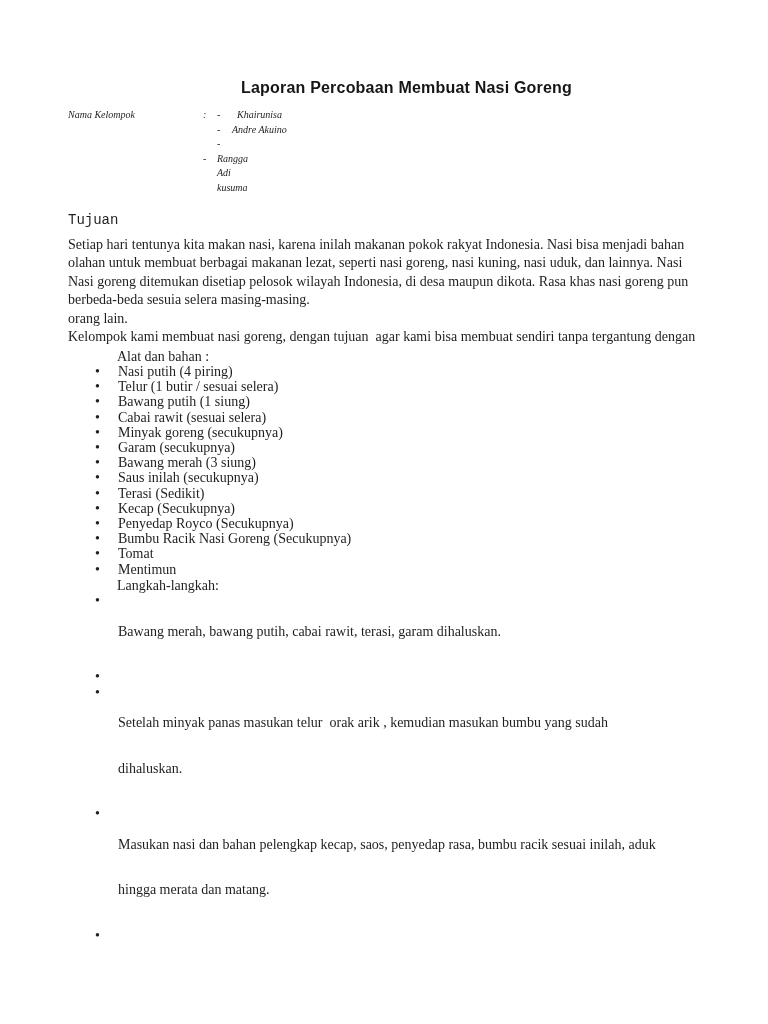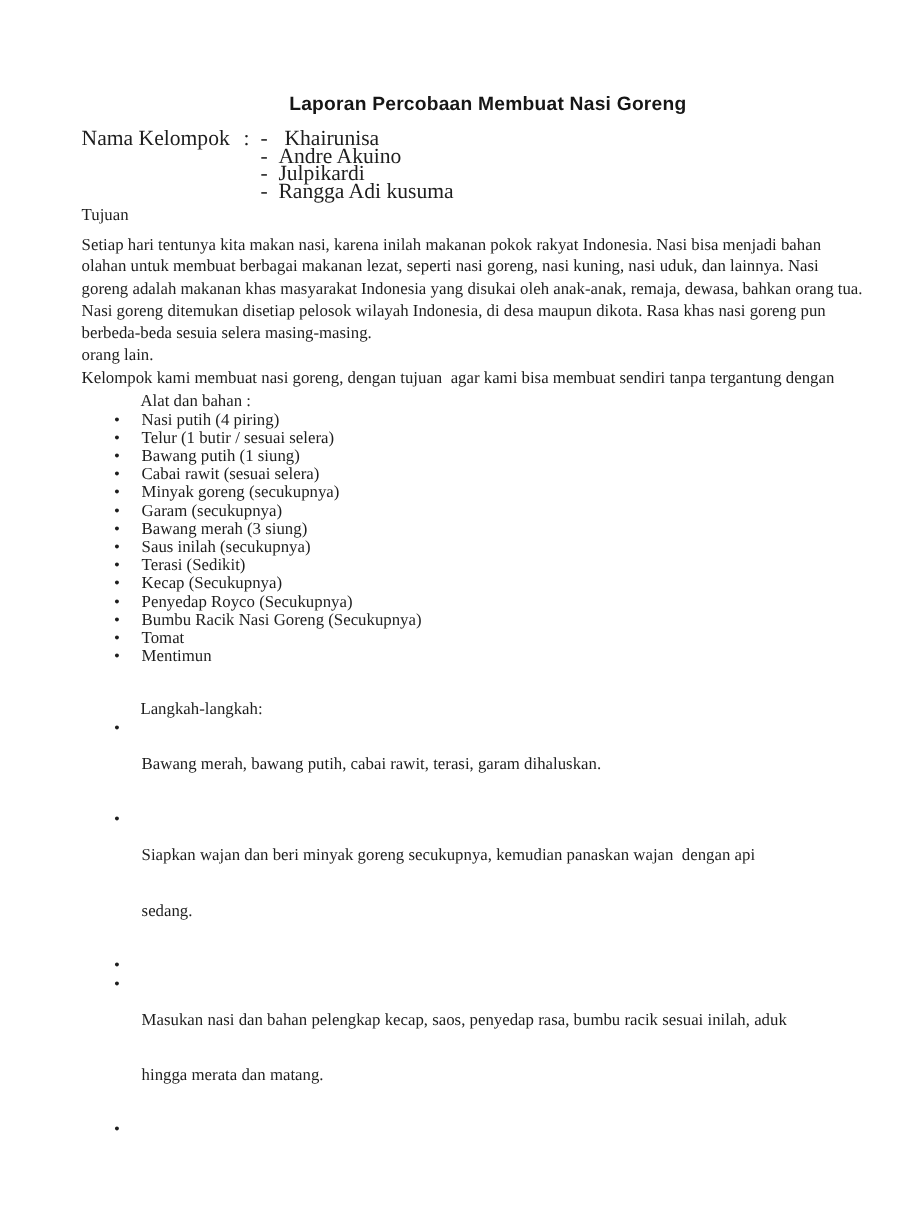--- a/index.html
+++ b/index.html
@@ -23,50 +23,51 @@
     letter-spacing: 0.2px;
     text-align: center;
     margin-top: 79px;
     color: #161616;
   }
 
   .group {
     margin-top: 12px;
     display: grid;
     grid-template-columns: 135px 14px 15px auto;
-    font-size: 18px;
+    font-size: 10px;
     line-height: 14.5px;
+    font-style: italic;
   }
   .group span { white-space: pre-wrap; }
 
   .section-heading { font-size: 14px; line-height: 14.5px; }
   .indent { margin-left: 49px; }
 
-  .tujuan-heading { margin-top: 7px; }
+  .tujuan-heading { margin-top: 18px; font-family: Liberation Mono, monospace; }
 
   .para {
     margin-top: 8px;
     font-size: 14px;
     line-height: 18.5px;
   }
 
   .alat-heading { margin-top: 3px; }
 
   ul.doclist { list-style: none; margin: 0; padding: 0; font-size: 14px; }
   ul.doclist li { display: flex; line-height: 15.2px; }
   ul.doclist .marker {
     margin-left: 27px;
     width: 23px;
     flex: 0 0 23px;
     font-size: 14px;
   }
   ul.doclist .item-text { white-space: pre-wrap; }
 
   .alat-list { margin-top: 15px; }
-  .langkah-heading { margin-top: 30px; }
+  .langkah-heading { margin-top: 2px; }
   .langkah-list { margin-top: 15px; }
 </style>
 </head>
 <body>
 
 <div class="page">
   <div class="content">
 
     <div class="doc-title">Laporan Percobaan Membuat Nasi Goreng</div>
 
@@ -77,34 +78,32 @@
       <span style="padding-left:5px;">Khairunisa</span>
 
       <span></span>
       <span></span>
       <span>-</span>
       <span>Andre Akuino</span>
 
       <span></span>
       <span></span>
       <span>-</span>
-      <span>Julpikardi</span>
 
       <span></span>
       <span></span>
       <span>-</span>
       <span>Rangga Adi kusuma</span>
     </div>
 
     <div class="section-heading tujuan-heading">Tujuan</div>
 
     <div class="para">
       <div class="line">Setiap hari tentunya kita makan nasi, karena inilah makanan pokok rakyat Indonesia. Nasi bisa menjadi bahan</div>
       <div class="line">olahan untuk membuat berbagai makanan lezat, seperti nasi goreng, nasi kuning, nasi uduk, dan lainnya. Nasi</div>
-      <div class="line">goreng adalah makanan khas masyarakat Indonesia yang disukai oleh anak-anak, remaja, dewasa, bahkan orang tua.</div>
       <div class="line">Nasi goreng ditemukan disetiap pelosok wilayah Indonesia, di desa maupun dikota. Rasa khas nasi goreng pun</div>
       <div class="line">berbeda-beda sesuia selera masing-masing.</div>
       <div class="line">orang lain.</div>
       <div class="line">Kelompok kami membuat nasi goreng, dengan tujuan  agar kami bisa membuat sendiri tanpa tergantung dengan</div>
     </div>
 
     <div class="section-heading indent alat-heading">Alat dan bahan :</div>
 
     <ul class="doclist alat-list">
       <li>
@@ -169,27 +168,27 @@
 
     <ul class="doclist langkah-list">
       <li>
         <span class="marker">•</span>
         <span class="item-text">
           <div class="line">Bawang merah, bawang putih, cabai rawit, terasi, garam dihaluskan.</div>
         </span>
       </li>
       <li>
         <span class="marker">•</span>
-        <span class="item-text">
-          <div class="line">Siapkan wajan dan beri minyak goreng secukupnya, kemudian panaskan wajan  dengan api</div>
-          <div class="line">sedang.</div>
-        </span>
-      </li>
-      <li>
-        <span class="marker">•</span>
+      </li>
+      <li>
+        <span class="marker">•</span>
+        <span class="item-text">
+          <div class="line">Setelah minyak panas masukan telur  orak arik , kemudian masukan bumbu yang sudah</div>
+          <div class="line">dihaluskan.</div>
+        </span>
       </li>
       <li>
         <span class="marker">•</span>
         <span class="item-text">
           <div class="line">Masukan nasi dan bahan pelengkap kecap, saos, penyedap rasa, bumbu racik sesuai inilah, aduk</div>
           <div class="line">hingga merata dan matang.</div>
         </span>
       </li>
       <li>
         <span class="marker">•</span>

